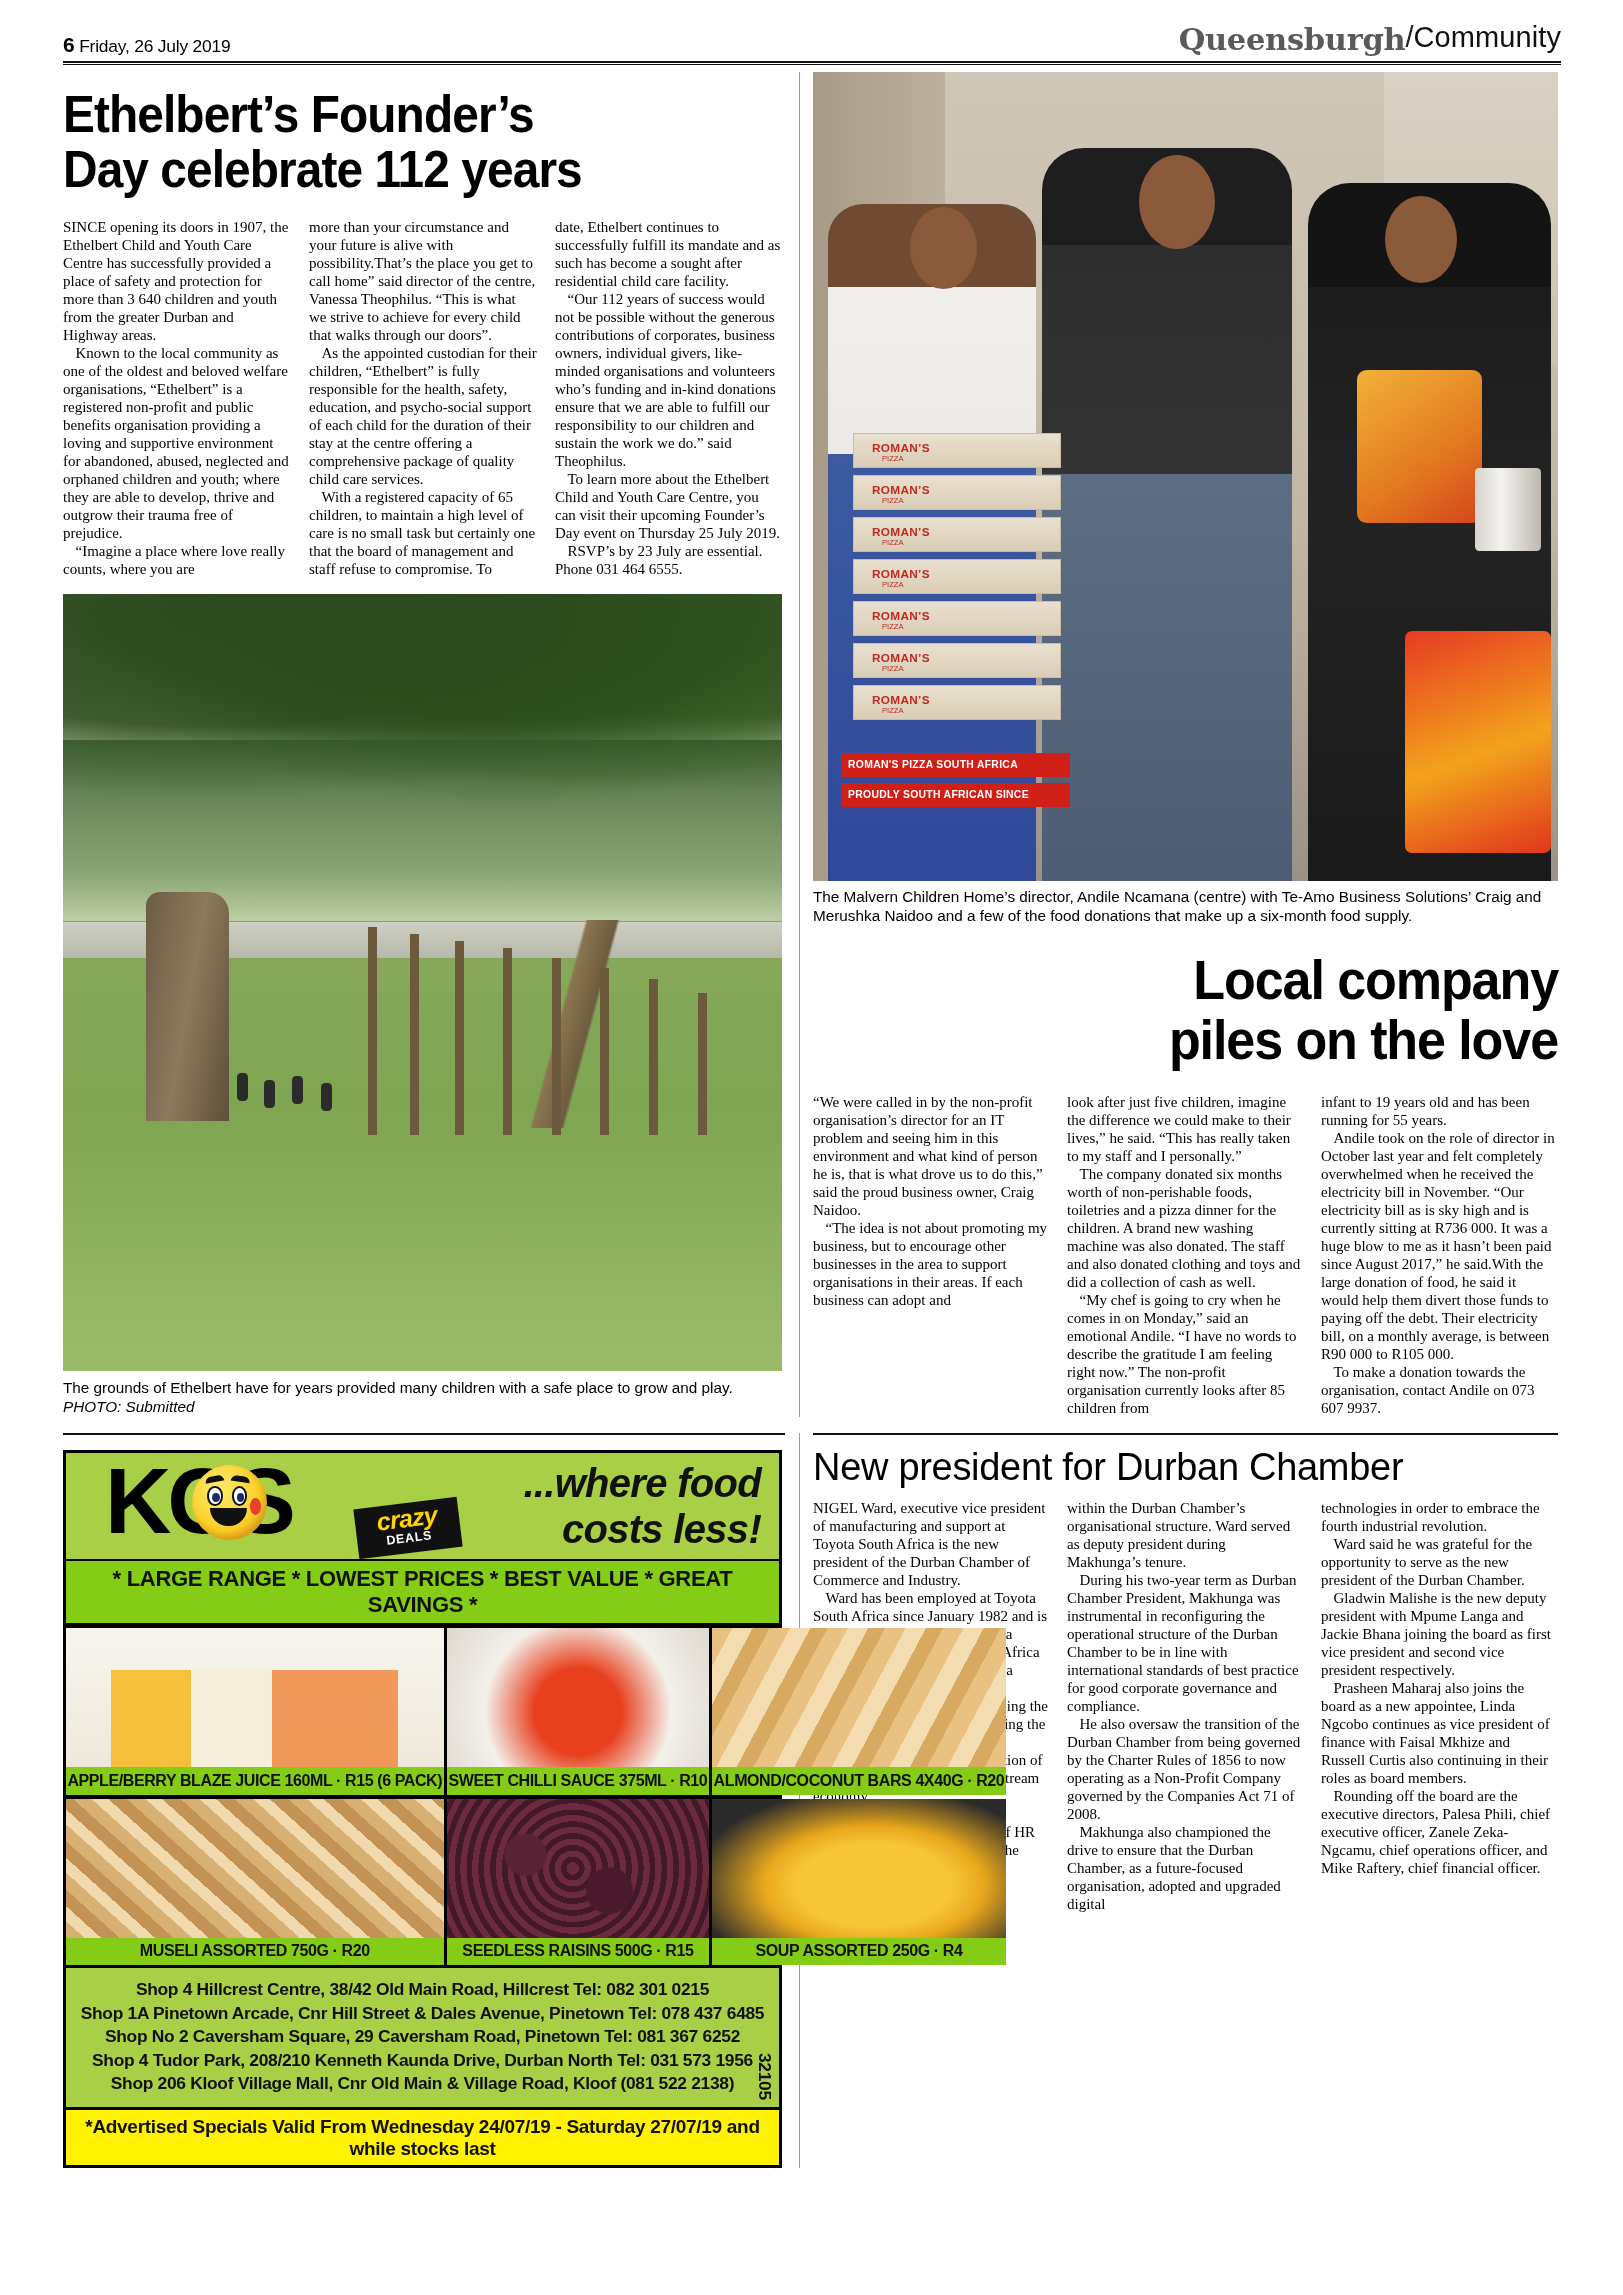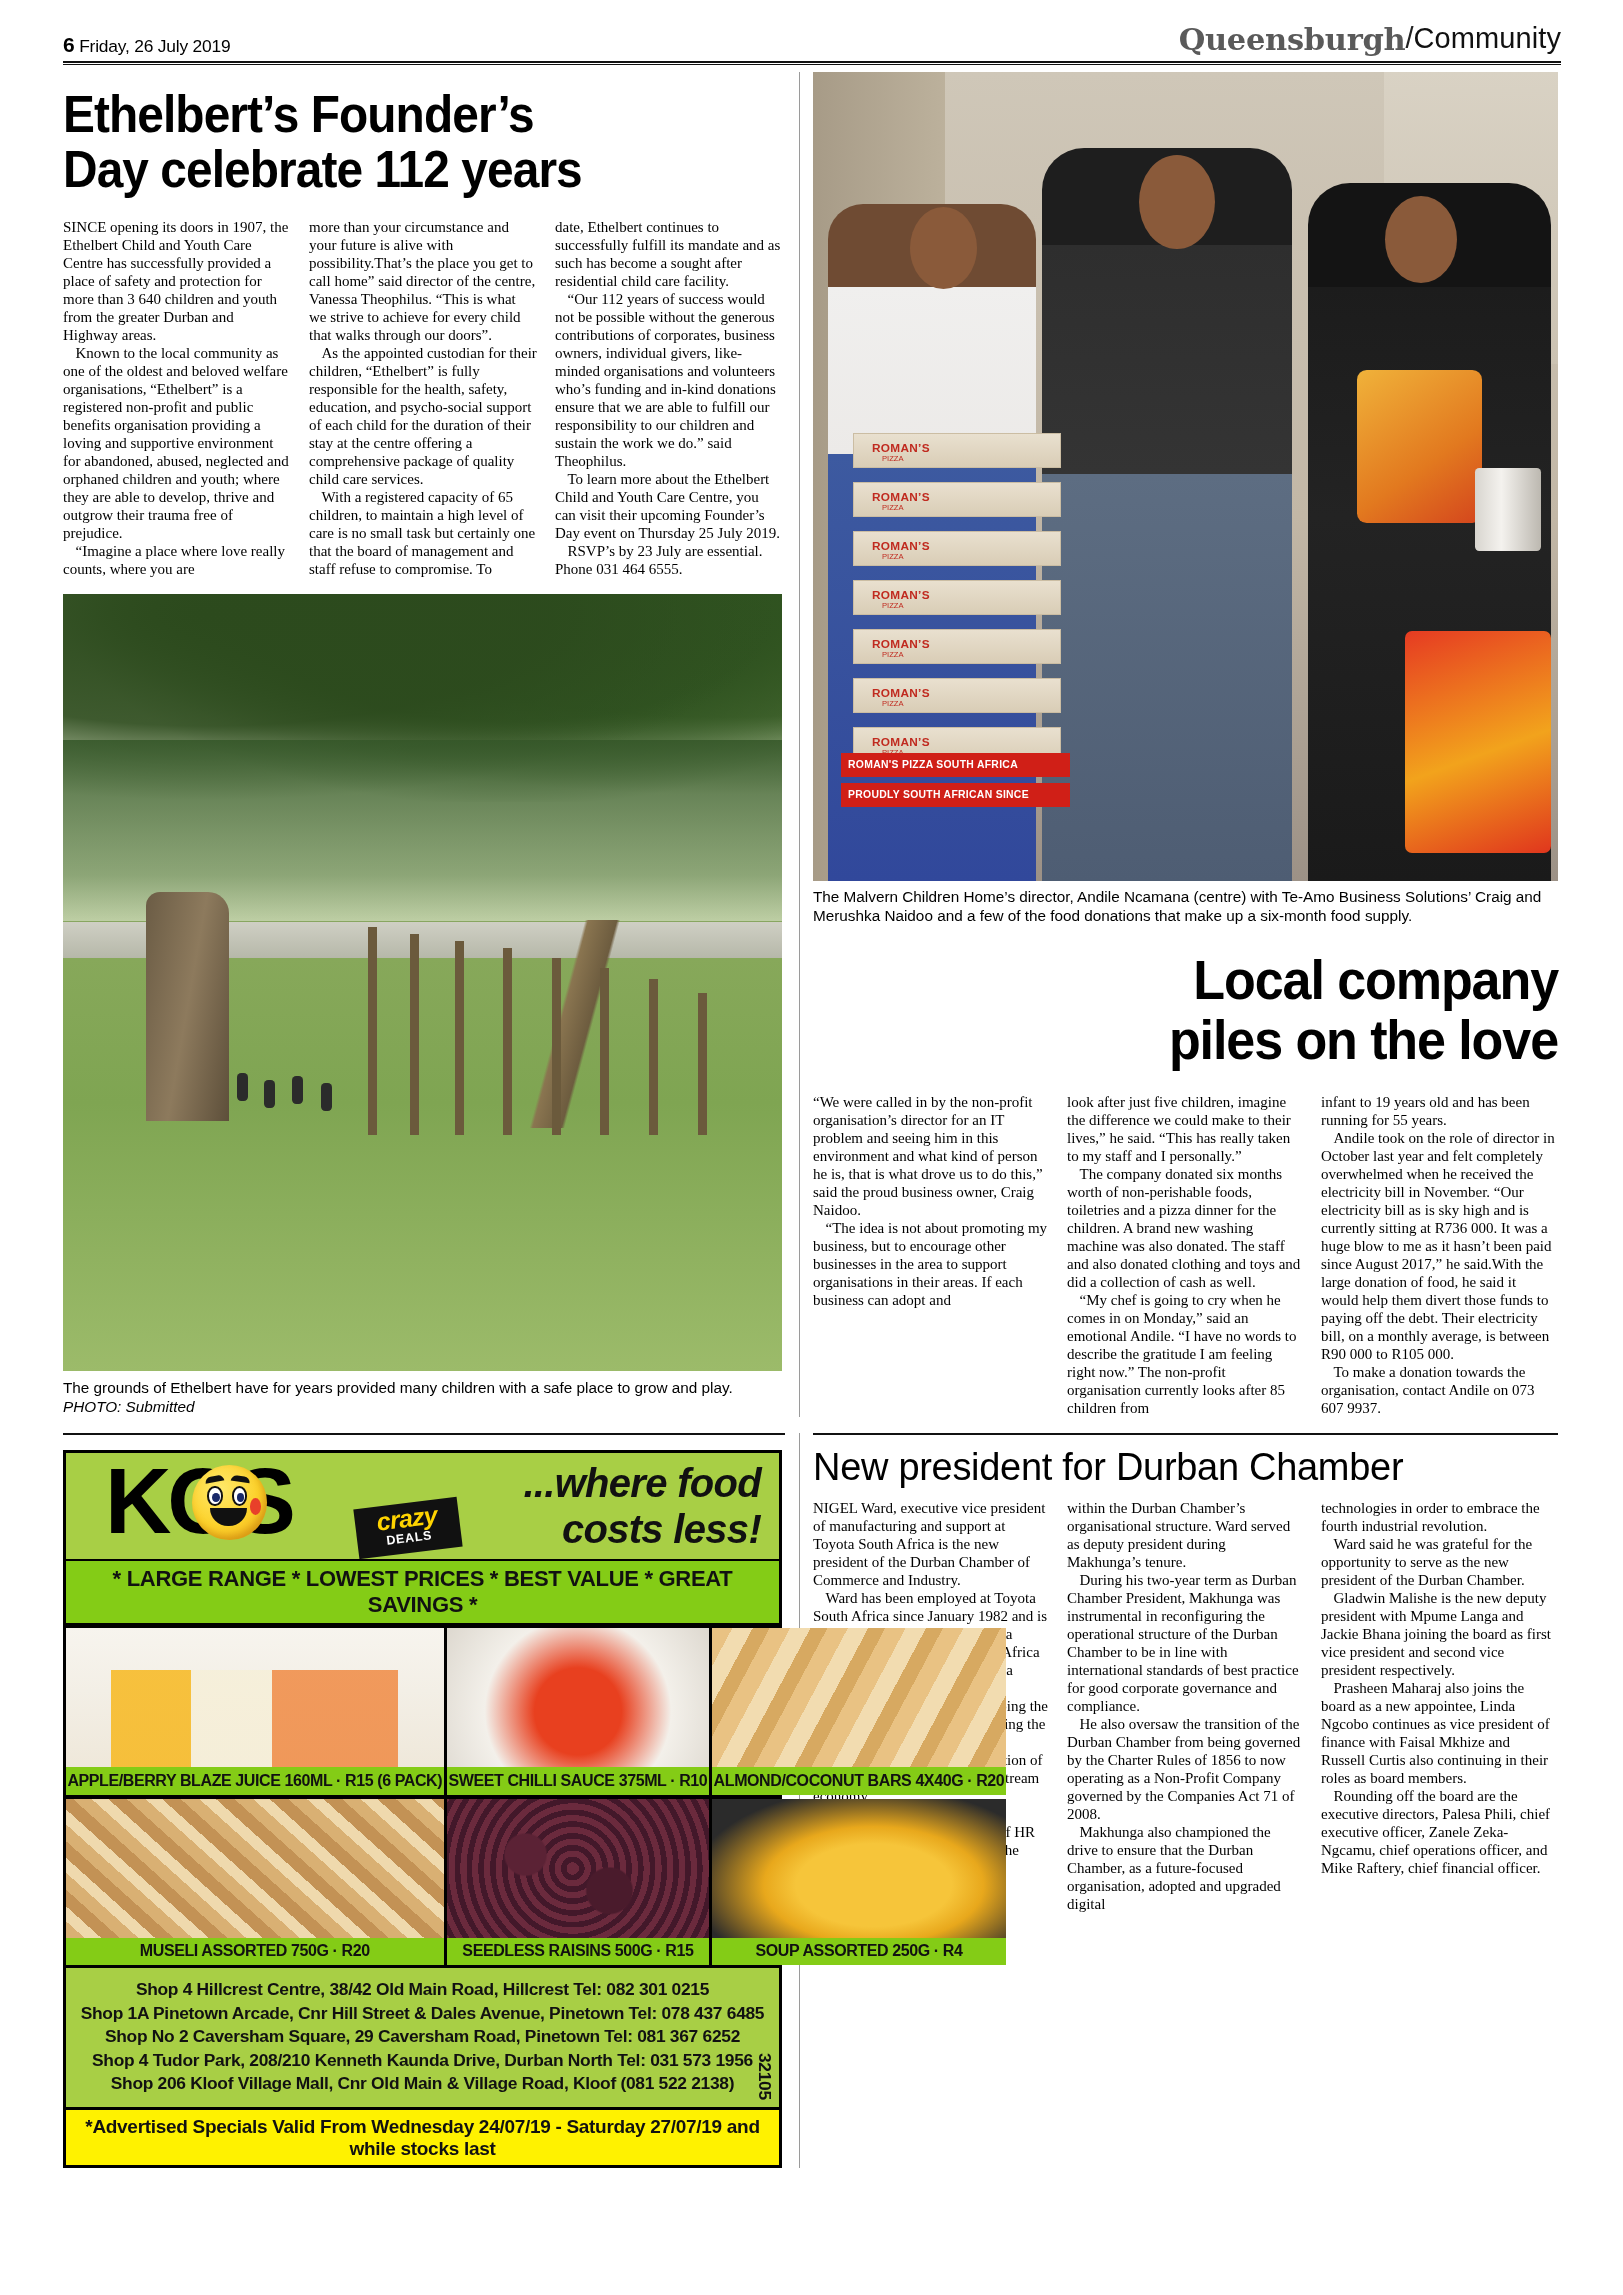--- a/index.html
+++ b/index.html
@@ -10,21 +10,21 @@
     color:#000;
     position:relative;
     overflow:hidden;
   }
   .page { position:relative; width:1624px; height:2295px; padding:0 63px; }
 
   
   .masthead { position:relative; height:61px; display:flex; align-items:flex-end; justify-content:space-between; padding-bottom:4.2px; }
   .folio { font-family:"Liberation Sans", sans-serif; font-size:17.4px; letter-spacing:-0.2px; white-space:nowrap; }
   .folio .pageno { font-weight:bold; font-size:21px; }
-  .mast-right { display:flex; align-items:center; white-space:nowrap; }
+  .mast-right { display:flex; align-items:flex-start; white-space:nowrap; }
   .mast-title { font-family:"DejaVu Serif", serif; font-weight:bold; font-size:30.5px; color:#5a5a5a; letter-spacing:-0.3px; }
   .mast-sep { font-family:"Liberation Sans", sans-serif; font-size:29px; color:#222; font-weight:300; }
   .mast-section { font-family:"Liberation Sans", sans-serif; font-size:29px; color:#111; font-weight:300; letter-spacing:0.1px; }
   .rule-thick { border-top:2.1px solid #111; border-bottom:0.7px solid #111; height:3.5px; margin:0 0 7px 0; }
 
   
   .coltext p {
     margin:0;
     font-family:"Liberation Serif", serif;
     font-size:15px;
@@ -190,21 +190,21 @@
 
   .ph-donation { position:relative; background:#bfb6ab; overflow:hidden; }
   .ph-donation .bg { position:absolute; inset:0; background:linear-gradient(to bottom,#cfc7b8 0%,#c2b7a6 55%,#9c9186 100%); }
   .ph-donation .door { position:absolute; left:0; top:0; width:132px; bottom:0; background:linear-gradient(to right,#a79b87,#bcb19c); }
   .ph-donation .win { position:absolute; right:0; top:0; width:174px; height:292px; background:linear-gradient(to bottom,#d9d2c4,#cbc2b2); }
   .ph-donation .p1 { position:absolute; left:15.3px; top:132px; width:208px; bottom:0; background:linear-gradient(to bottom,#6f4b33 0%, #6f4b33 83px, #f0efee 83px, #eceae8 250px, #3d5aa0 250px, #31489b 100%); border-radius:35px 35px 0 0; }
   .ph-donation .p2 { position:absolute; left:229px; top:76px; width:250px; bottom:0; background:linear-gradient(to bottom,#1e1e1e 0%, #1e1e1e 97px, #2e2e2e 97px, #343434 326px, #5d6d82 326px, #4e5d73 100%); border-radius:42px 42px 0 0; }
   .ph-donation .p3 { position:absolute; right:7px; top:111px; width:243px; bottom:0; background:linear-gradient(to bottom,#141414 0%, #141414 104px, #1c1c1c 104px, #232323 333px, #1a1a1a 100%); border-radius:42px 42px 0 0; }
   .ph-donation .face { position:absolute; border-radius:50%; background:#8a5a3a; }
   .ph-donation .pizzas { position:absolute; left:40px; top:361px; width:208px; bottom:0; }
-  .ph-donation .pizzas .box { position:relative; height:35px; margin-bottom:14px; background:linear-gradient(to bottom,#e9e0cf,#d9cdb6); border:1.4px solid #cbbda3; }
+  .ph-donation .pizzas .box { position:relative; height:35px; margin-bottom:7px; background:linear-gradient(to bottom,#e9e0cf,#d9cdb6); border:1.4px solid #cbbda3; }
   .ph-donation .pizzas .box span { position:absolute; left:18px; top:7.6px; font-family:"Liberation Sans", sans-serif; font-weight:bold; font-size:11.8px; color:#c02a1f; letter-spacing:0.3px; }
   .ph-donation .pizzas .box small { position:absolute; left:28px; top:20px; font-family:"Liberation Sans", sans-serif; font-size:7.6px; color:#c02a1f; }
   .ph-donation .bag { position:absolute; right:76px; top:298px; width:125px; height:153px; background:linear-gradient(145deg,#f0b23a,#e2791f 60%,#d4451d); border-radius:9.7px; }
   .ph-donation .can { position:absolute; right:16.7px; top:396px; width:66px; height:83px; background:linear-gradient(to right,#d8d5cf,#f4f2ee 40%,#bcb8b0); border-radius:4.2px; }
   .ph-donation .chips { position:absolute; right:7px; bottom:28px; width:146px; height:222px; background:linear-gradient(160deg,#e63b22,#f2a31c 55%,#e0361d); border-radius:7px; }
   .ph-donation .banner { position:absolute; left:28px; bottom:104px; width:229px; height:23.6px; background:#d01f17; }
   .ph-donation .banner2 { position:absolute; left:28px; bottom:74px; width:229px; height:23.6px; background:#d01f17; }
   .ph-donation .banner span, .ph-donation .banner2 span { font-family:"Liberation Sans", sans-serif; font-weight:bold; font-size:10.4px; color:#fff; line-height:23.6px; padding-left:7px; display:block; letter-spacing:0.3px; }
 
   .cell.c-juice .img { background:linear-gradient(to bottom,#f7f4ee 0%,#f3efe6 45%,#efe8da 100%); position:relative; }

